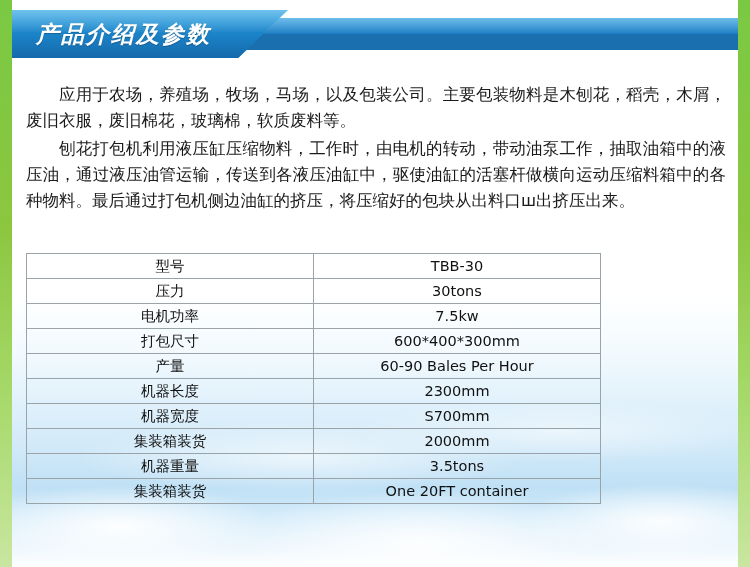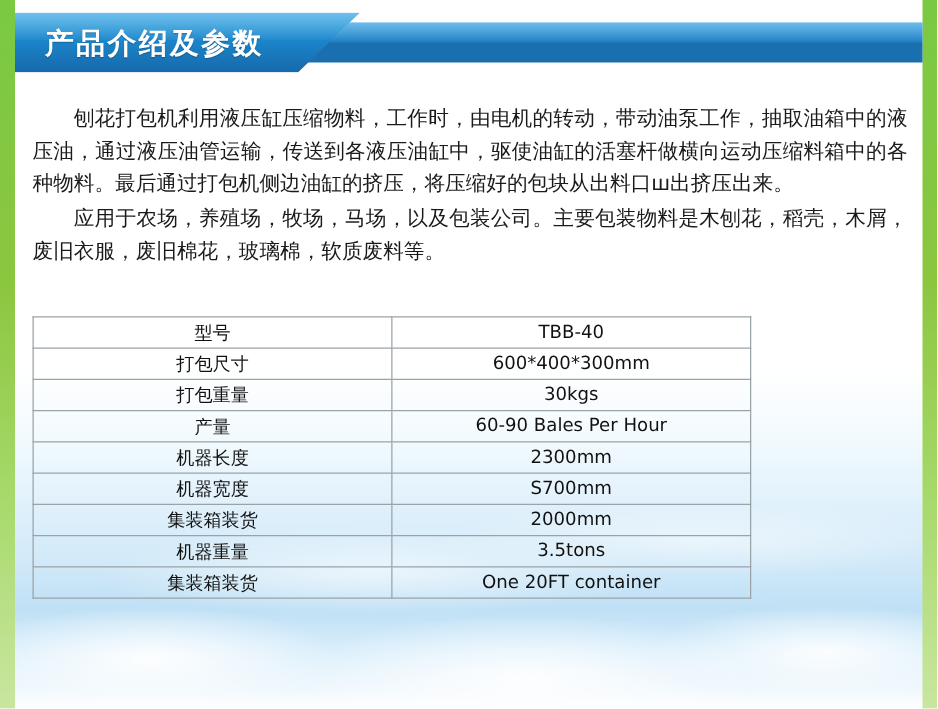--- a/index.html
+++ b/index.html
@@ -61,20 +61,21 @@
     background: linear-gradient(to bottom, #7ac943 0%, #8cc63f 40%, #a6d96a 70%, #c9e6a0 100%);
   }
 
   
   .banner {
     position: absolute;
     left: 12px;
     top: 10px;
     width: 722px;
     height: 48px;
+    font-style: italic;
   }
   .banner-stripe {
     position: absolute;
     left: 0;
     top: 8px;
     width: 726px;
     height: 32px;
     background: linear-gradient(to bottom, #2f9fe0 0%, #1f7fc4 48%, #1a6fae 52%, #1a6fae 100%);
   }
   .banner-stripe-light {
@@ -168,39 +169,43 @@
 
   <div class="banner">
     <div class="banner-stripe"></div>
     <div class="banner-stripe-light"></div>
     <div class="banner-tab"></div>
     <div class="banner-tab-sheen"></div>
     <div class="banner-title">产品介绍及参数</div>
   </div>
 
   <div class="body-text">
+    <p class="para">应用于农场，养殖场，牧场，马场，以及包装公司。主要包装物料是木刨花，稻壳，木屑，废旧衣服，废旧棉花，玻璃棉，软质废料等。</p>
     <p class="para">刨花打包机利用液压缸压缩物料，工作时，由电机的转动，带动油泵工作，抽取油箱中的液压油，通过液压油管运输，传送到各液压油缸中，驱使油缸的活塞杆做横向运动压缩料箱中的各种物料。最后通过打包机侧边油缸的挤压，将压缩好的包块从出料口ш出挤压出来。</p>
-    <p class="para">应用于农场，养殖场，牧场，马场，以及包装公司。主要包装物料是木刨花，稻壳，木屑，废旧衣服，废旧棉花，玻璃棉，软质废料等。</p>
   </div>
 
   <table class="spec-table">
     <tbody>
       <tr>
         <td class="label">型号</td>
-        <td class="value">TBB-40</td>
+        <td class="value">TBB-30</td>
+      </tr>
+      <tr>
+        <td class="label">压力</td>
+        <td class="value">30tons</td>
+      </tr>
+      <tr>
+        <td class="label">电机功率</td>
+        <td class="value">7.5kw</td>
       </tr>
       <tr>
         <td class="label">打包尺寸</td>
         <td class="value">600*400*300mm</td>
       </tr>
       <tr>
-        <td class="label">打包重量</td>
-        <td class="value">30kgs</td>
-      </tr>
-      <tr>
         <td class="label">产量</td>
         <td class="value">60-90 Bales Per Hour</td>
       </tr>
       <tr>
         <td class="label">机器长度</td>
         <td class="value">2300mm</td>
       </tr>
       <tr>
         <td class="label">机器宽度</td>
         <td class="value">S700mm</td>

